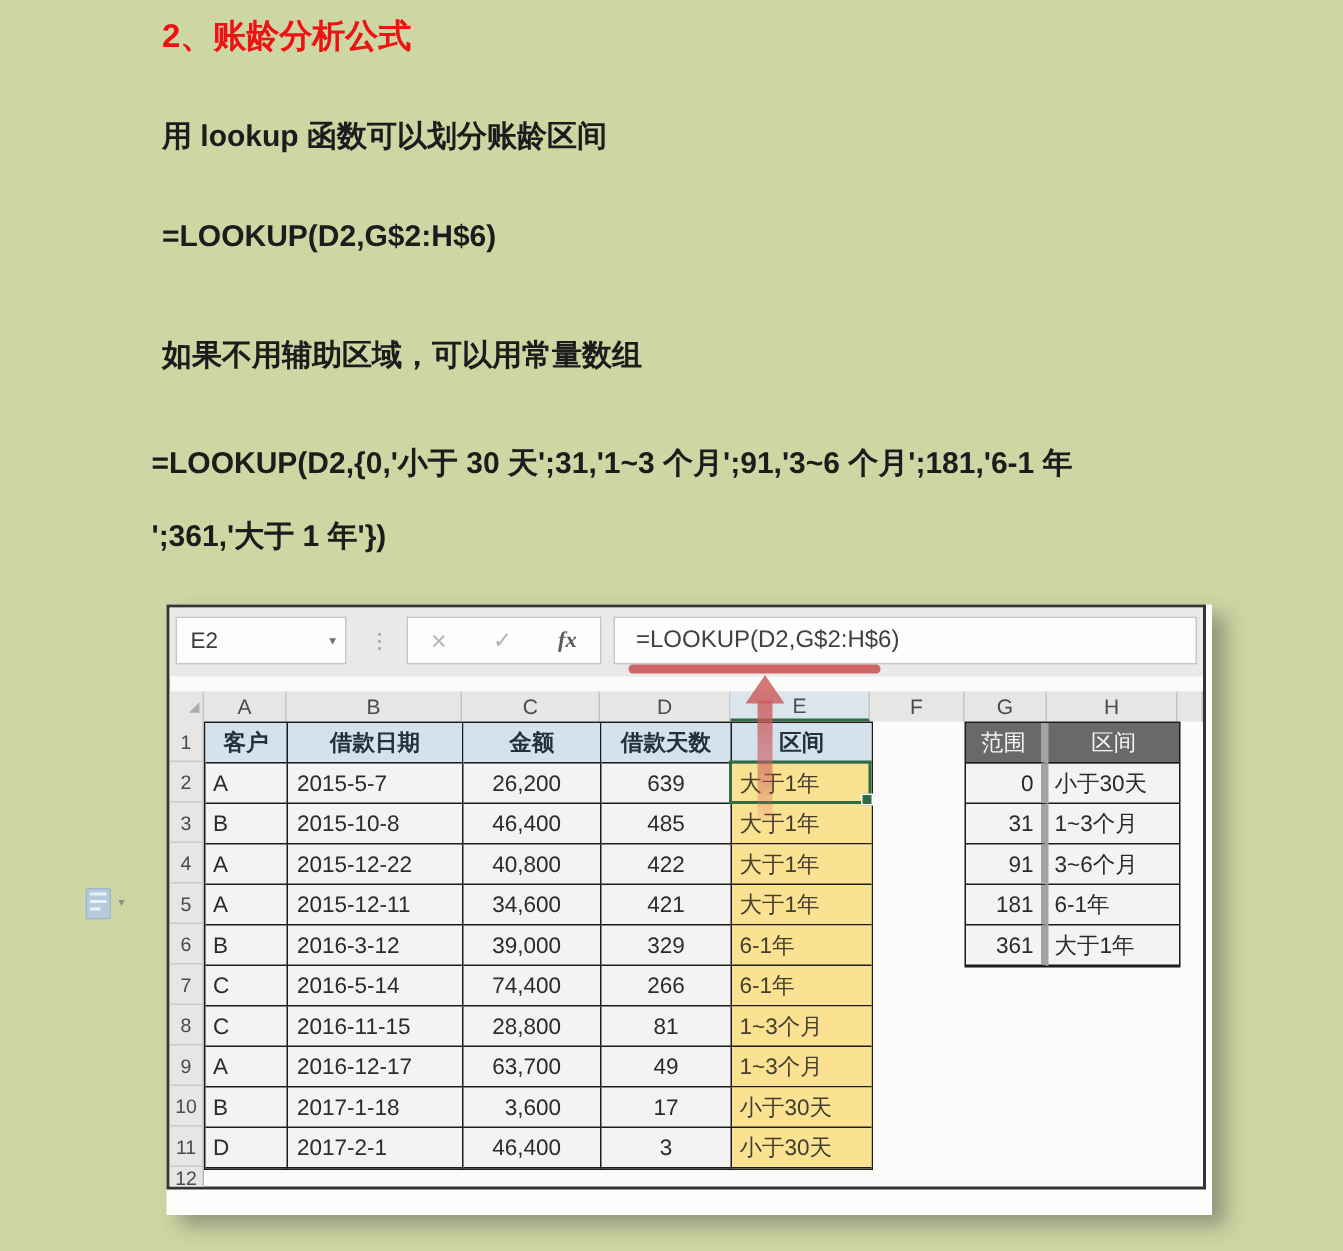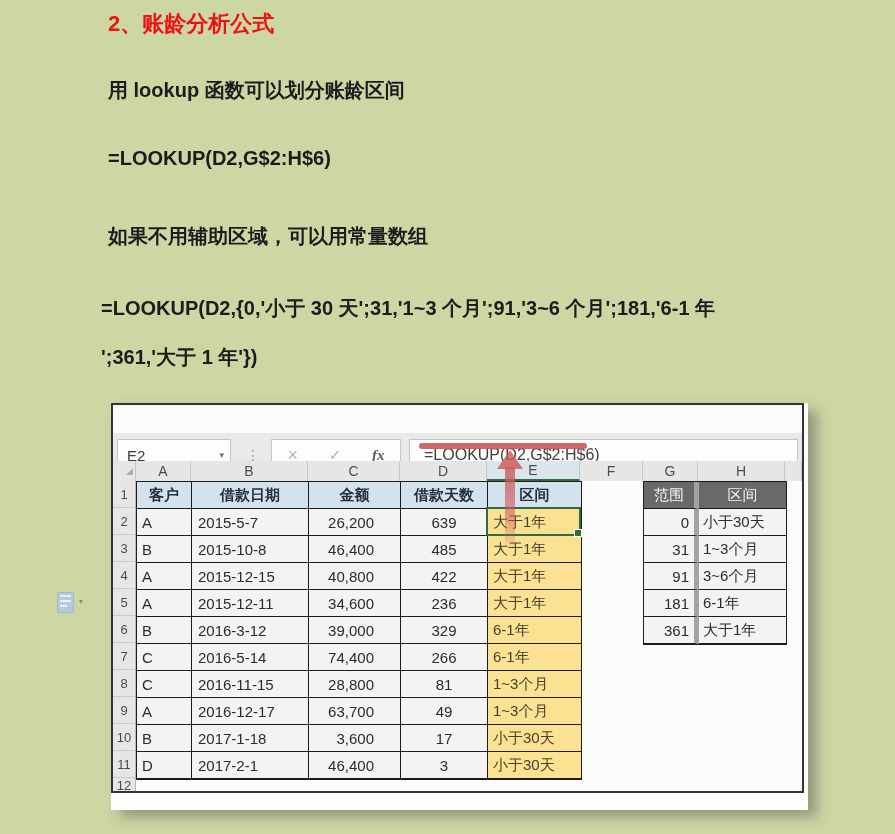--- a/index.html
+++ b/index.html
@@ -23,21 +23,21 @@
     background:#b5cadb;
     box-shadow:inset 0 0 0 1px #9fb8cb;}
   .doc-icon i{display:block;height:2px;background:#e9f1f7;margin:3px 3px 0 3px;}
   .doc-icon i.half{width:7px;}
   .margin-dd{left:79px;top:598px;font-size:8px;color:#8a8f7f;line-height:8px;}
   
   .panel{left:111px;top:403px;width:697px;height:407px;background:#fdfdfb;
     box-shadow:9px 7px 12px rgba(75,75,75,.45);}
   .frame{left:0;top:0;width:689px;height:386px;border:2px solid #343434;background:#fbfbf9;overflow:hidden;}
   
-  .fbar{left:0;top:0;width:689px;height:46px;background:#e9e9e7;margin-top:28px;}
+  .fbar{left:0;top:0;width:689px;height:46px;background:#e9e9e7;}
   .namebox{left:4px;top:6px;width:114px;height:32px;background:#fdfdfd;border:1px solid #c6c6c4;
     display:flex;align-items:center;justify-content:space-between;padding:0 6px 0 9px;box-sizing:border-box;
     font-size:15px;color:#3c3c3c;}
   .namebox .dd{font-size:9px;color:#6f6f6f;}
   .vdots{left:133px;top:6px;height:32px;display:flex;align-items:center;color:#9a9a9a;font-size:14px;}
   .btnbox{left:158px;top:6px;width:130px;height:32px;background:#fdfdfd;border:1px solid #c6c6c4;
     display:flex;align-items:center;justify-content:space-around;box-sizing:border-box;}
   .btnbox .x{color:#b3b3b1;font-size:18px;line-height:18px;}
   .btnbox .chk{color:#b3b3b1;font-size:15px;}
   .btnbox .fx{font-family:"Liberation Serif","DejaVu Serif",serif;font-style:italic;font-weight:700;
@@ -174,29 +174,29 @@
       <div class="td cd">639</div>
       <div class="td ce">大于1年</div>
 
       <div class="td ca">B</div>
       <div class="td cb">2015-10-8</div>
       <div class="td cc">46,400</div>
       <div class="td cd">485</div>
       <div class="td ce">大于1年</div>
 
       <div class="td ca">A</div>
-      <div class="td cb">2015-12-15</div>
+      <div class="td cb">2015-12-22</div>
       <div class="td cc">40,800</div>
       <div class="td cd">422</div>
       <div class="td ce">大于1年</div>
 
       <div class="td ca">A</div>
       <div class="td cb">2015-12-11</div>
       <div class="td cc">34,600</div>
-      <div class="td cd">236</div>
+      <div class="td cd">421</div>
       <div class="td ce">大于1年</div>
 
       <div class="td ca">B</div>
       <div class="td cb">2016-3-12</div>
       <div class="td cc">39,000</div>
       <div class="td cd">329</div>
       <div class="td ce">6-1年</div>
 
       <div class="td ca">C</div>
       <div class="td cb">2016-5-14</div>

